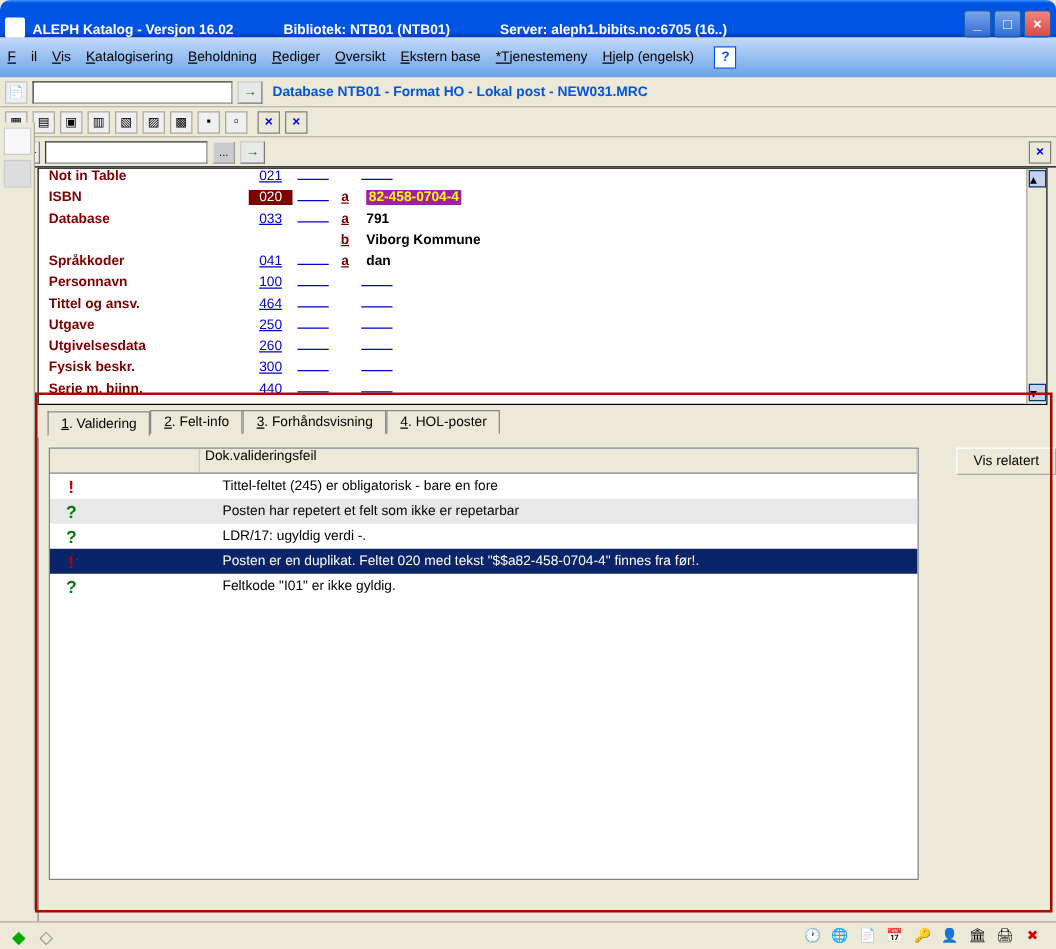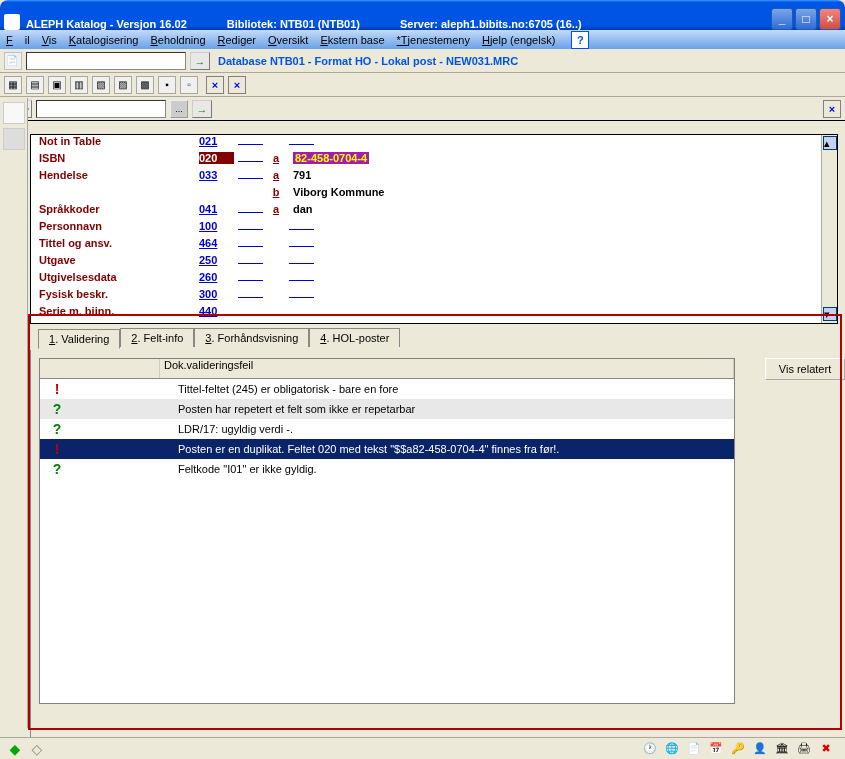--- a/index.html
+++ b/index.html
@@ -4,21 +4,21 @@
 <style>
 *{box-sizing:border-box;margin:0;padding:0;font-family:Tahoma,Arial,sans-serif;font-size:11px}
 body{background:#ece9d8;width:845px;height:759px;overflow:hidden}
 .titlebar{background:linear-gradient(180deg,#3a95ff 0%,#0054e3 8%,#0054e3 85%,#003bb0 100%);height:30px;display:flex;align-items:flex-end;padding:0 4px;color:#fff;font-weight:bold;font-size:13px;border-radius:8px 8px 0 0}
 .titlebar .icon{width:16px;height:16px;background:#fff;margin-right:6px;border-radius:2px}
 .titlebar .spacer{flex:1}
 .titlebar .wbtn{width:22px;height:22px;margin-left:2px;display:flex;align-items:center;justify-content:center;border-radius:3px;font-weight:bold;font-size:12px;color:#fff;border:1px solid #1d5db0}
 .wmin{background:linear-gradient(180deg,#7ba7e8,#2f6ad8)}
 .wmax{background:linear-gradient(180deg,#7ba7e8,#2f6ad8)}
 .wclose{background:linear-gradient(180deg,#f08682,#d64b41)}
-.menubar{background:linear-gradient(180deg,#c3daf9 0%,#6aa2e8 100%);height:19px;display:flex;align-items:center;padding:0 6px;color:#000}
+.menubar{background:linear-gradient(180deg,#c3daf9 0%,#6aa2e8 100%);height:32px;display:flex;align-items:center;padding:0 6px;color:#000}
 .menubar span{margin-right:12px;cursor:default}
 .menubar u{text-decoration:underline}
 .helpbox{width:18px;height:18px;border:1px solid #0054e3;display:inline-flex;align-items:center;justify-content:center;color:#0054e3;font-weight:bold;margin-left:4px;background:#fff}
 .toolbar1{height:24px;background:#ece9d8;display:flex;align-items:center;border-bottom:1px solid #aca899;padding:0 4px}
 .tbtn{width:18px;height:18px;border:1px solid #c0c0c0;margin-right:4px;background:#f0f0f0;display:inline-flex;align-items:center;justify-content:center;font-size:10px}
 .tinput{flex:0 0 160px;height:18px;border:1px inset #888;background:#fff;margin-right:4px}
 .gobtn{width:20px;height:18px;border:1px outset #ccc;background:#e8e8e8;display:inline-flex;align-items:center;justify-content:center;color:#080;font-weight:bold;margin-right:8px}
 .dblabel{color:#0054e3;font-weight:bold}
 .toolbar2{height:24px;background:#ece9d8;display:flex;align-items:center;border-bottom:1px solid #aca899;padding:0 4px}
 .toolbar2 .tbtn{border:1px solid #aca899}
@@ -28,21 +28,21 @@
 .arrowbtn{width:12px;height:18px;background:#eee;border:1px outset #ccc;display:inline-flex;align-items:center;justify-content:center;font-size:8px;margin-right:4px}
 .combosmall{width:130px;height:18px;border:1px inset #888;background:#fff;margin-right:4px}
 .ddbtn{width:18px;height:18px;background:#ccc;border:1px outset;margin-right:4px;display:inline-flex;align-items:center;justify-content:center;font-size:9px}
 .xbtn{width:18px;height:18px;border:1px solid #808080;display:inline-flex;align-items:center;justify-content:center;color:#00f;font-weight:bold;margin-left:4px}
 .mainwrap{position:absolute;left:30px;top:134px;width:824px;height:608px}
 .marcpanel{width:808px;height:190px;background:#fff;border:1px solid #000;overflow:hidden;position:relative}
 .scrollv{position:absolute;right:0;top:0;width:16px;height:100%;background:#ece9d8;border-left:1px solid #aca899}
 .scrollthumb{width:14px;height:14px;background:#c6d3ef;border:1px solid #003c74;margin:1px}
 .marcrow{display:flex;height:17px;align-items:baseline;padding-left:8px}
 .fldlabel{width:160px;color:#800000;font-weight:bold}
-.tag{width:35px;color:#0000cd;font-weight:bold;text-decoration:underline;text-align:left}
+.tag{width:35px;color:#0000cd;font-weight:normal;text-decoration:underline;text-align:center}
 .tag.selected{background:#800000;color:#fff;text-decoration:none}
 .sub{width:18px;color:#800000;font-weight:bold;text-decoration:underline;text-align:center;margin-left:4px}
 .val{margin-left:8px;font-weight:bold}
 .val.hilite{background:#a21caf;color:#ff0;padding:0 2px}
 .underline-empty{border-bottom:1px solid #00c;width:25px;display:inline-block;margin-left:4px}
 .tabrow{margin-top:4px;height:22px;display:flex;align-items:flex-start;padding-left:8px}
 .tab{padding:3px 10px;background:#ece9d8;border:1px solid #888;border-bottom:none;margin-right:0;font-size:11px;cursor:default}
 .tab.active{background:#ece9d8;position:relative;top:1px;border-bottom:1px solid #ece9d8}
 .tab u{text-decoration:underline}
 .valpanel{background:#ece9d8;border:1px solid #888;border-top:none;height:390px;padding:8px;position:relative}
@@ -142,21 +142,21 @@
           <span class="val"></span>
         </div>
         <div class="marcrow">
           <span class="fldlabel">ISBN</span>
           <span class="tag selected">020</span>
           <span class="underline-empty"></span>
           <span class="sub">a</span>
           <span class="val hilite">82-458-0704-4</span>
         </div>
         <div class="marcrow">
-          <span class="fldlabel">Hendelse</span>
+          <span class="fldlabel">Database</span>
           <span class="tag">033</span>
           <span class="underline-empty"></span>
           <span class="sub">a</span>
           <span class="val">791</span>
         </div>
         <div class="marcrow">
           <span class="fldlabel"></span>
           <span class="tag"></span>
           <span style="width: 29px; display: inline-block;"></span>
           <span class="sub">b</span>

